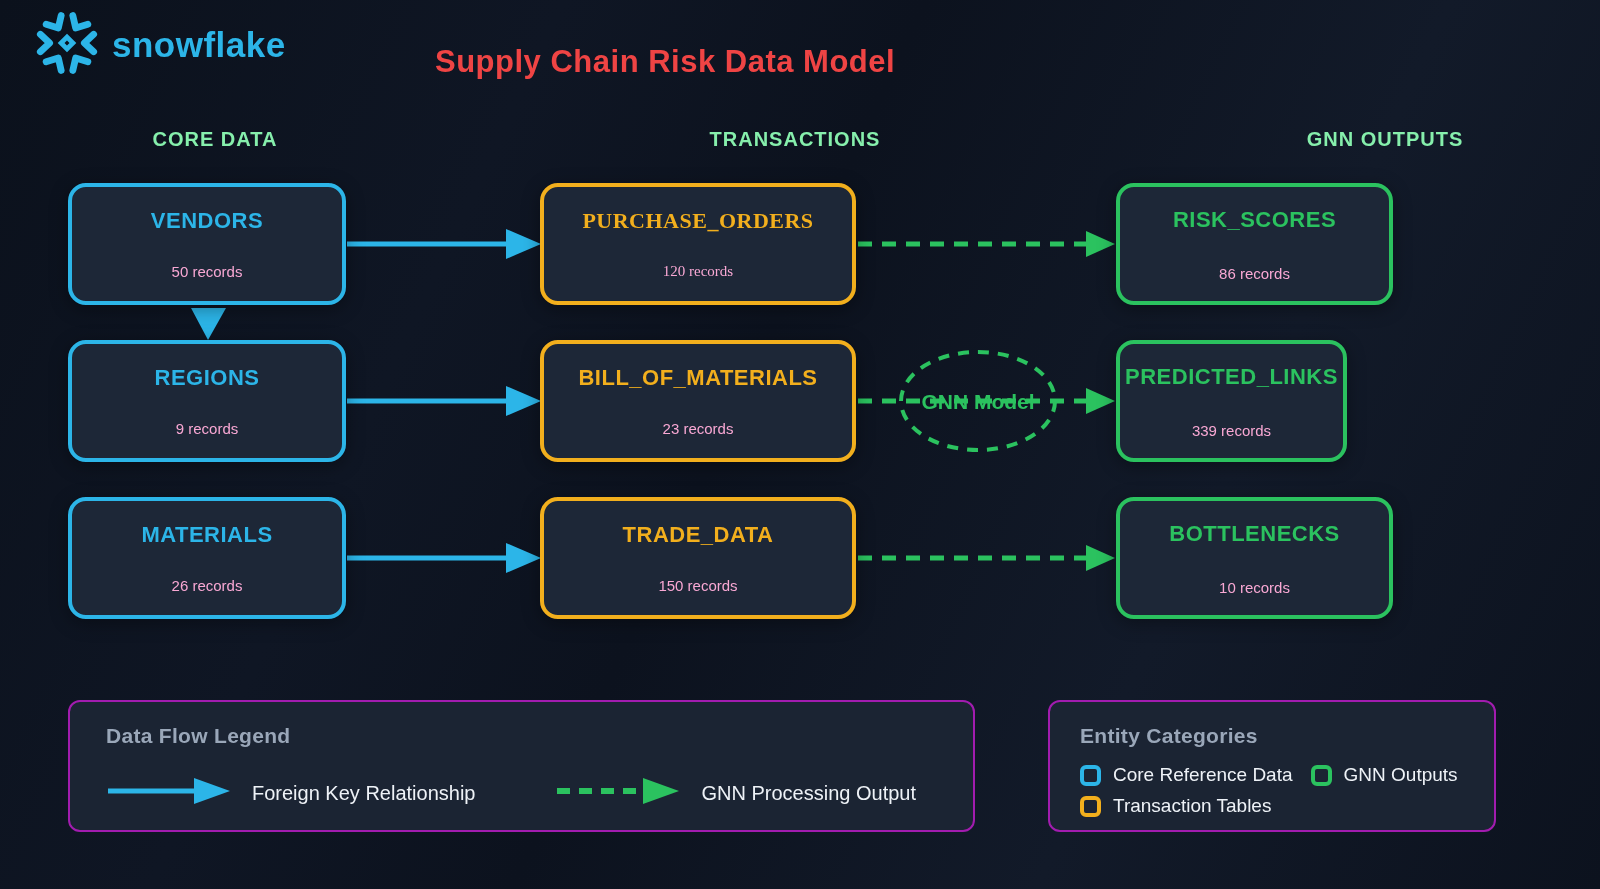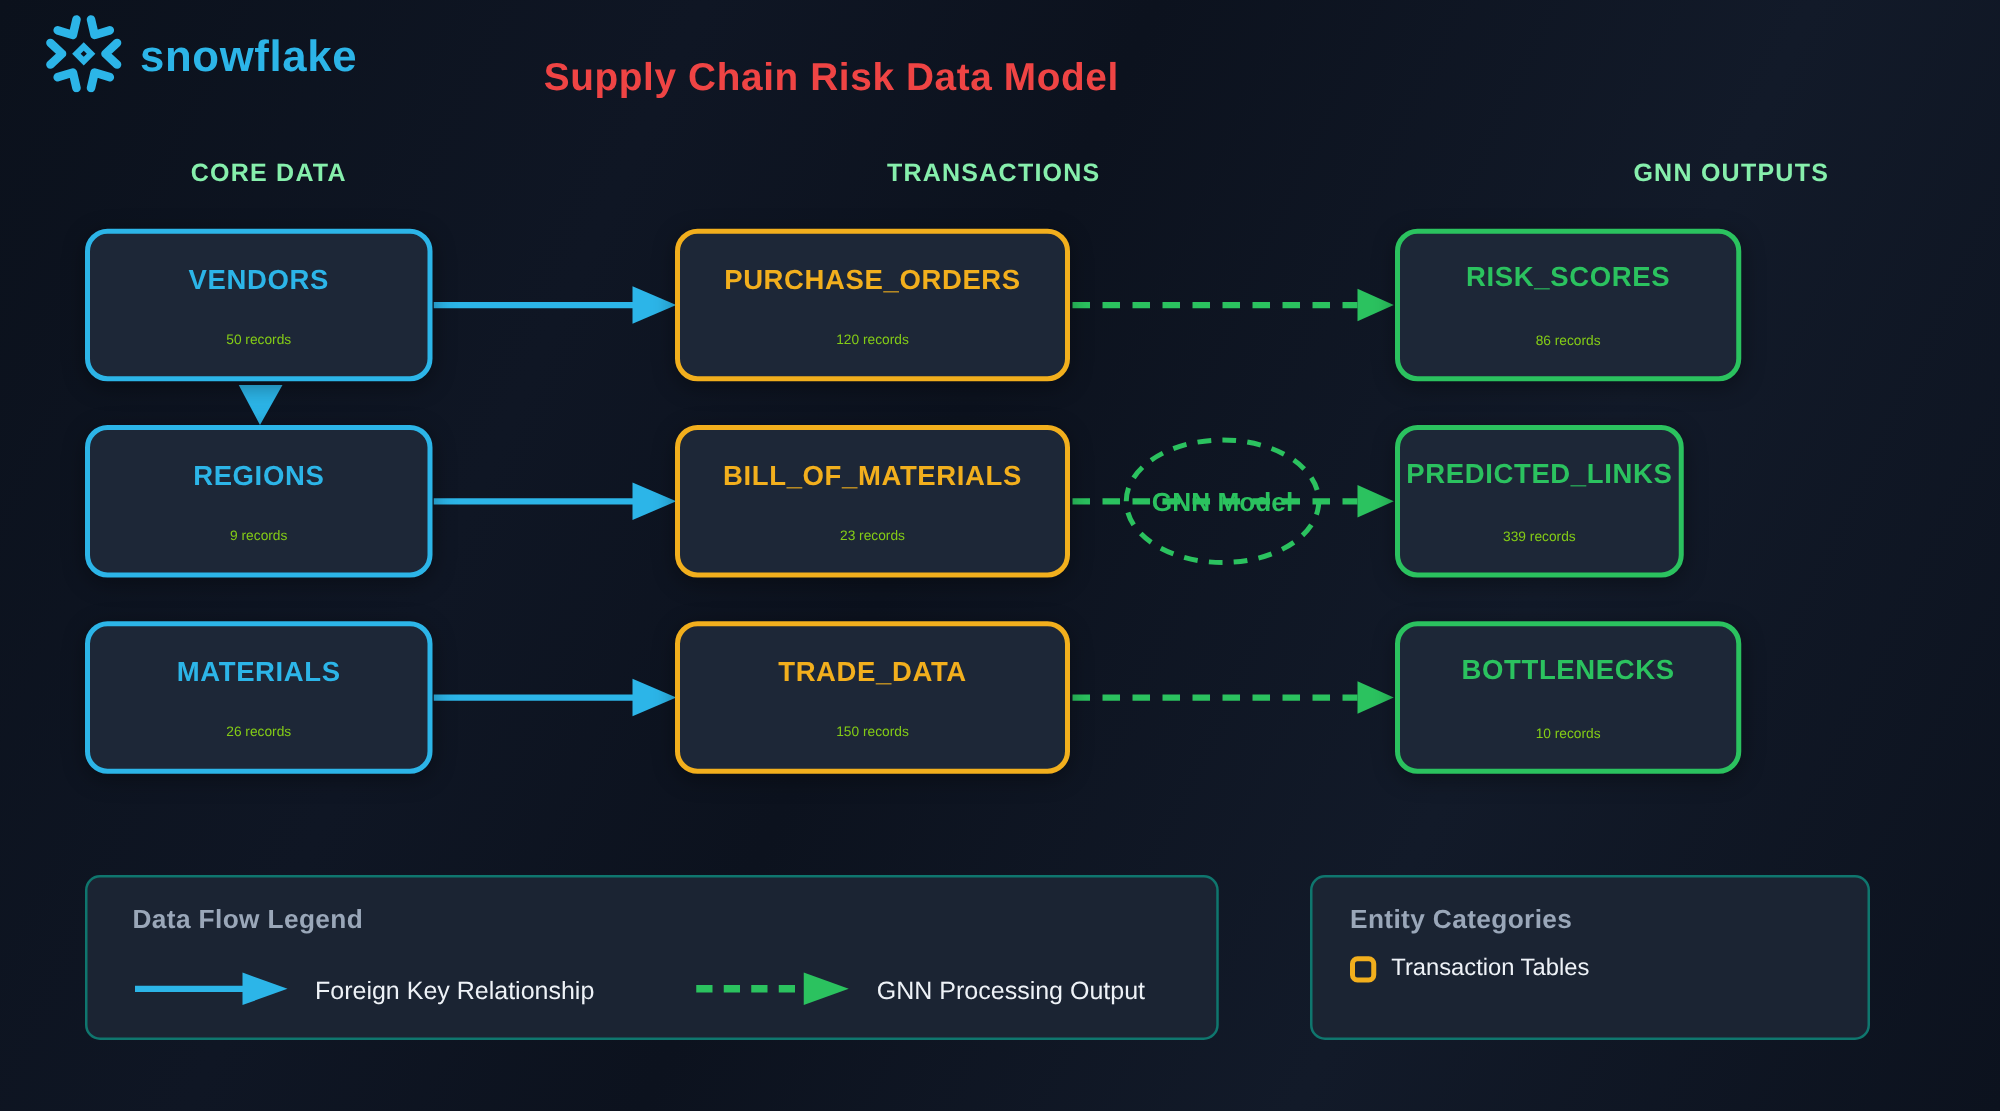--- a/index.html
+++ b/index.html
@@ -25,43 +25,43 @@
     font-size:20px;font-weight:bold;color:#86efac;letter-spacing:1px;}
   .col-header.core{left:65px;}
   .col-header.txn{left:645px;}
   .col-header.out{left:1235px;}
 
   
   .node{position:absolute;height:122px;border-radius:18px;background:#1d2737;
     box-sizing:border-box;display:flex;flex-direction:column;align-items:center;
     justify-content:center;gap:13px;box-shadow:0 4px 18px rgba(0,0,0,0.35);}
   .node-title{font-size:22px;font-weight:bold;letter-spacing:0.5px;}
-  .node-records{font-size:11px;color:#84cc16;margin-top:16px;}
+  .node-records{font-size:15px;color:#f9a8d4;margin-top:16px;}
   .node.core{border:4px solid #2cb5e8;}
   .node.core .node-title{color:#2cb5e8;}
   .node.txn{border:4px solid #f2af1d;}
   .node.txn .node-title{color:#f2af1d;}
   .node.out{border:4px solid #2bc25f;gap:16px;}
   .node.out .node-title{color:#2bc25f;}
 
   .n-vendors{left:68px;top:183px;width:278px;}
   .n-regions{left:68px;top:340px;width:278px;}
   .n-materials{left:68px;top:497px;width:278px;}
-  .n-po{left:540px;top:183px;width:316px;}
+  .n-po{left:540px;top:183px;width:316px;font-family:Liberation Serif, serif;}
   .n-bom{left:540px;top:340px;width:316px;}
   .n-trade{left:540px;top:497px;width:316px;}
   .n-risk{left:1116px;top:183px;width:277px;}
   .n-pred{left:1116px;top:340px;width:231px;}
   .n-bottle{left:1116px;top:497px;width:277px;}
 
   .edges{position:absolute;left:0;top:0;pointer-events:none;}
 
   
   .panel{position:absolute;top:700px;height:132px;border-radius:12px;background:#1b2433;
-    border:2px solid #0f766e;box-sizing:border-box;}
+    border:2px solid #a21caf;box-sizing:border-box;}
   .panel-flow{left:68px;width:907px;padding:22px 36px;}
   .panel-cat{left:1048px;width:448px;padding:22px 30px;}
   .panel-title{font-size:21px;font-weight:bold;color:#9aa7b9;letter-spacing:0.3px;}
   .flow-items{display:flex;align-items:center;margin-top:28px;}
   .flow-item{display:flex;align-items:center;}
   .flow-item + .flow-item{margin-left:80px;}
   .flow-label{font-size:20px;color:#eef2f7;margin-left:20px;}
   .cat-rows{margin-top:16px;display:flex;flex-direction:column;gap:9px;}
   .cat-row{display:flex;align-items:center;column-gap:18px;}
   .cat-item{display:flex;align-items:center;gap:12px;font-size:19px;color:#eef2f7;white-space:nowrap;}
@@ -196,20 +196,30 @@
         <span class="flow-label">GNN Processing Output</span>
       </div>
     </div>
   </div>
 
   <div class="panel panel-cat">
     <div class="panel-title">Entity Categories</div>
     <div class="cat-rows">
       <div class="cat-row">
         <div class="cat-item">
+          <span class="swatch core"></span>
+          <span>Core Reference Data</span>
+        </div>
+        <div class="cat-item">
+          <span class="swatch out"></span>
+          <span>GNN Outputs</span>
+        </div>
+      </div>
+      <div class="cat-row">
+        <div class="cat-item">
           <span class="swatch txn"></span>
           <span>Transaction Tables</span>
         </div>
       </div>
     </div>
   </div>
 
 </div>
 
 </body></html>

